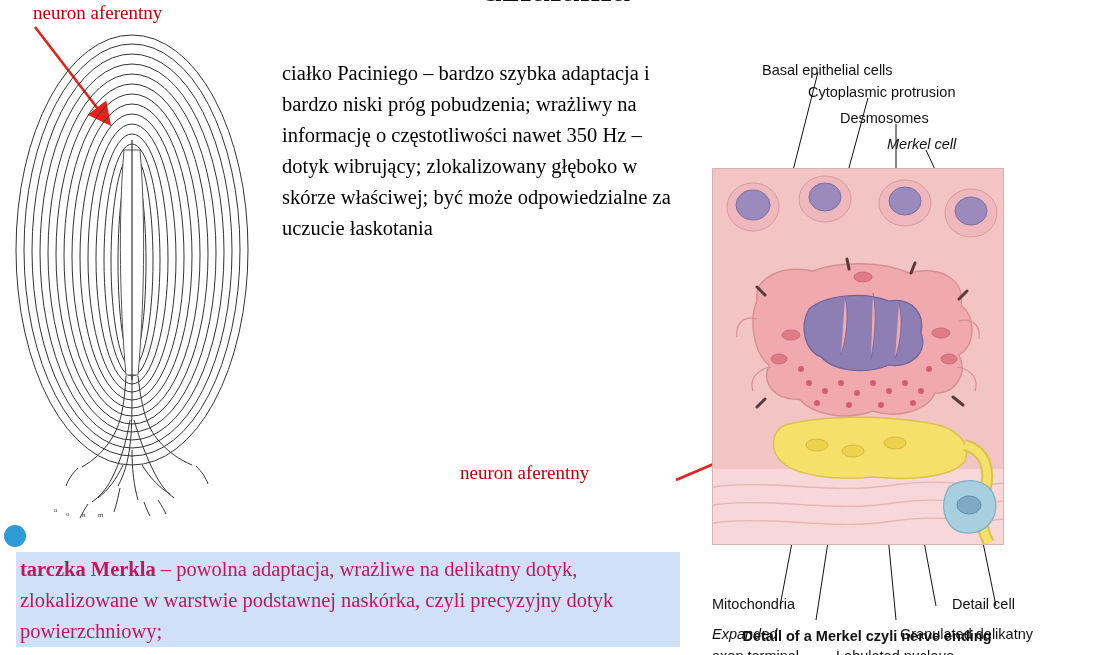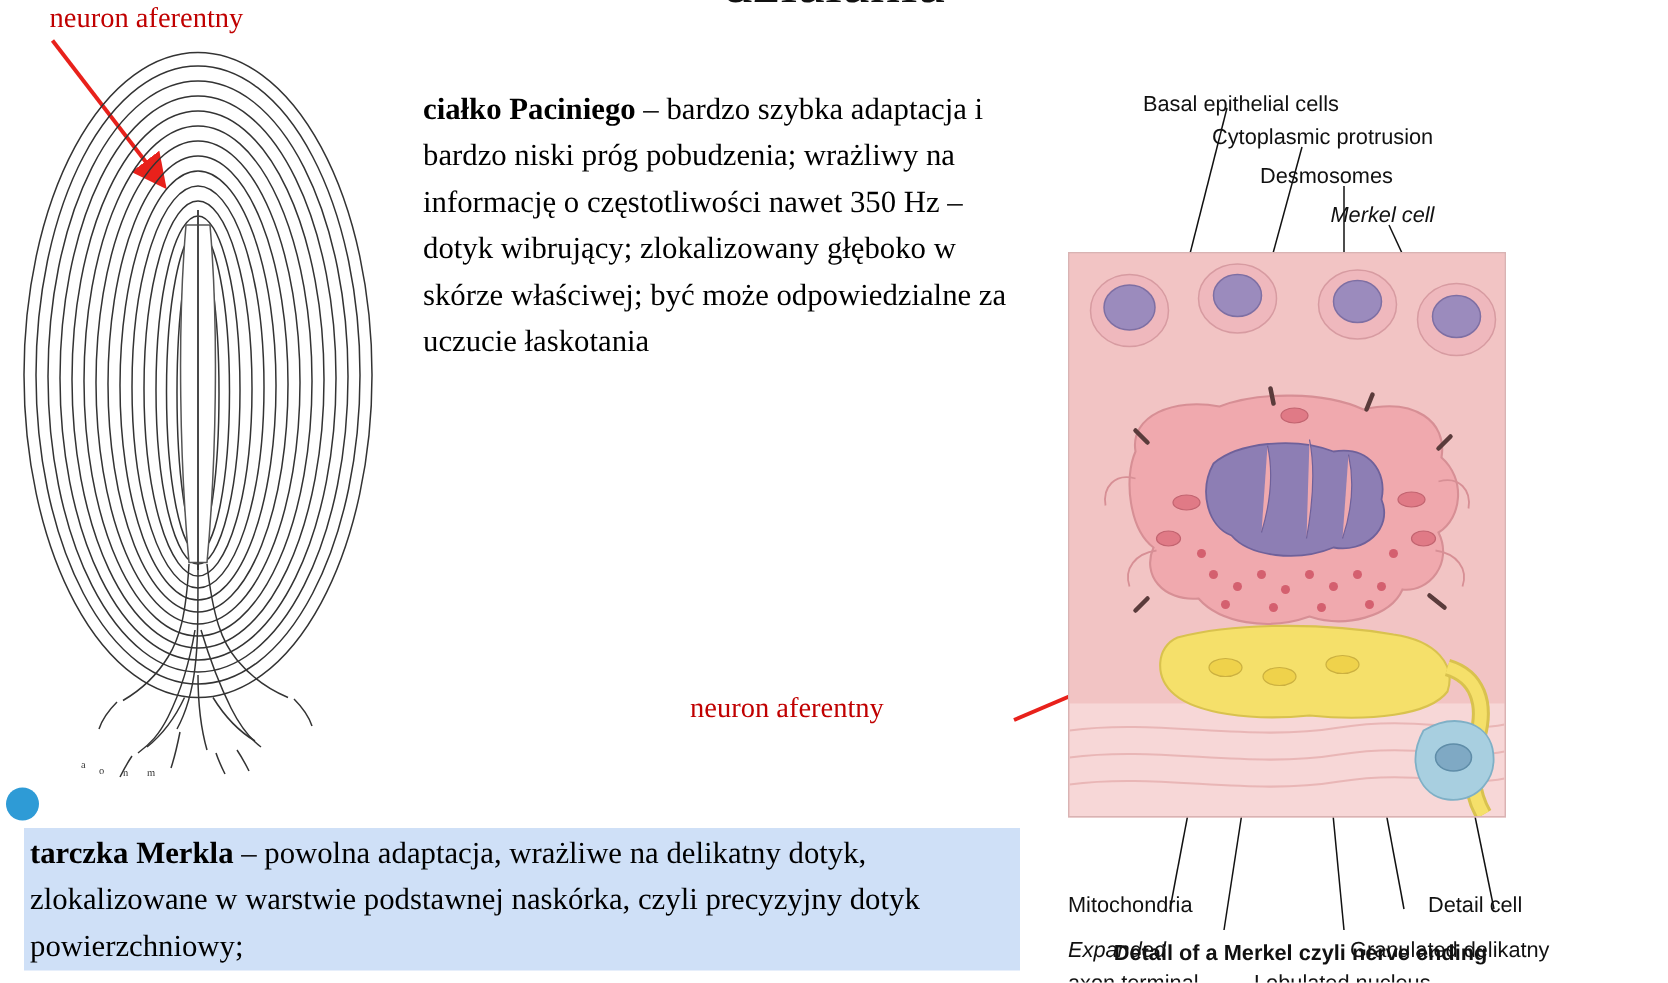--- a/index.html
+++ b/index.html
@@ -62,21 +62,21 @@
   .center-text {
     position: absolute;
     left: 282px;
     top: 58px;
     width: 408px;
     font-size: 20.5px;
     line-height: 31px;
     color: #000000;
     text-align: left;
   }
-  .center-text b { font-weight: bold; }
+  .center-text b { font-weight: normal; }
 
   
   .merkel-wrap {
     position: absolute;
     left: 700px;
     top: 58px;
     width: 402px;
     height: 590px;
   }
   .merkel-img {
@@ -135,21 +135,21 @@
     border-radius: 50%;
     background: #2e9bd6;
   }
   .bottom-text {
     position: absolute;
     left: 16px;
     top: 552px;
     width: 664px;
     font-size: 20.5px;
     line-height: 31px;
-    color: #000000;
+    color: #be185d;
     background: #cfe0f7;
     padding: 2px 4px 0 4px;
     box-sizing: border-box;
   }
   .bottom-text b { font-weight: bold; }
 </style>
 </head>
 <body>
 
 <div class="slide">

